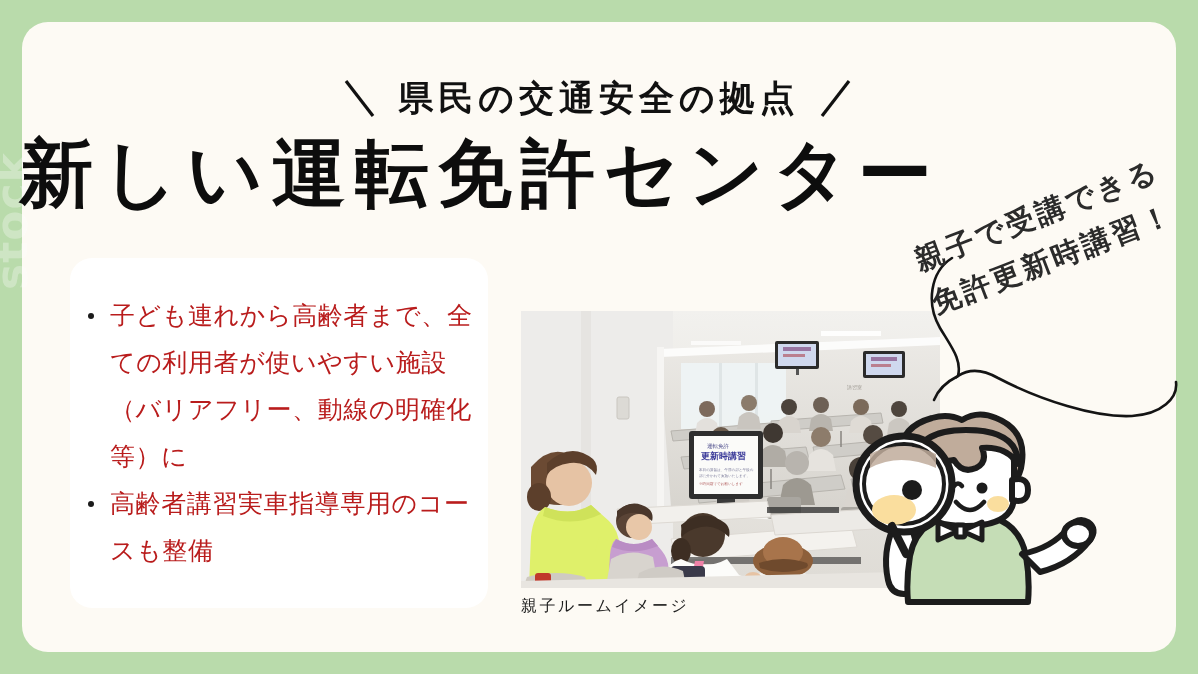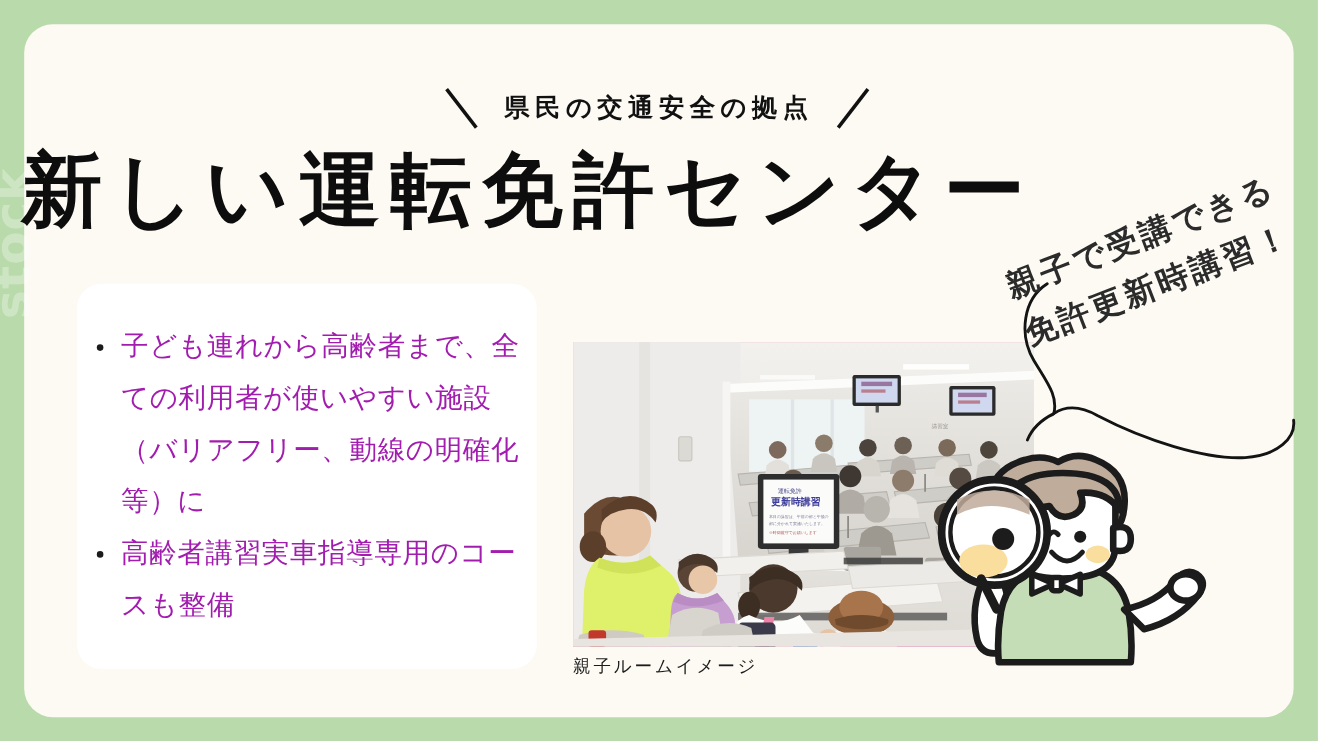--- a/index.html
+++ b/index.html
@@ -24,41 +24,41 @@
   }
 
   
   .subtitle-row{
     position:absolute;left:0;top:76px;width:1198px;
     display:flex;align-items:center;justify-content:center;gap:16px;
   }
   .slash{display:block;width:42px;height:44px;}
   .slash line{stroke:#111;stroke-width:3.2;}
   .subtitle{
-    font-size:23px;font-weight:700;color:#111;
+    font-size:35px;font-weight:700;color:#111;
     letter-spacing:5px;line-height:1;white-space:nowrap;
   }
   .title{
     position:absolute;left:0;top:134px;width:960px;text-align:center;
     font-size:74px;font-weight:900;color:#0d0d0d;
     letter-spacing:9px;line-height:1.06;white-space:nowrap;
   }
 
   
   .textcard{
     position:absolute;left:70px;top:258px;width:418px;height:350px;
     background:#ffffff;border-radius:22px;
   }
   .bullets{
     position:absolute;left:84px;top:292px;width:400px;
     margin:0;padding:0;list-style:none;
   }
   .bullets li{
     position:relative;padding-left:26px;
-    font-size:25px;line-height:47px;color:#a21caf;letter-spacing:.6px;font-family:Liberation Serif, serif;
+    font-size:25px;line-height:47px;color:#b91c1c;letter-spacing:.6px;
   }
   .bullets li::before{
     content:"";position:absolute;left:4px;top:21px;
     width:6px;height:6px;border-radius:50%;background:#1b1b1b;
   }
 
   
   .photo{
     position:absolute;left:521px;top:311px;width:419px;height:277px;
     overflow:hidden;background:#ec4899;

